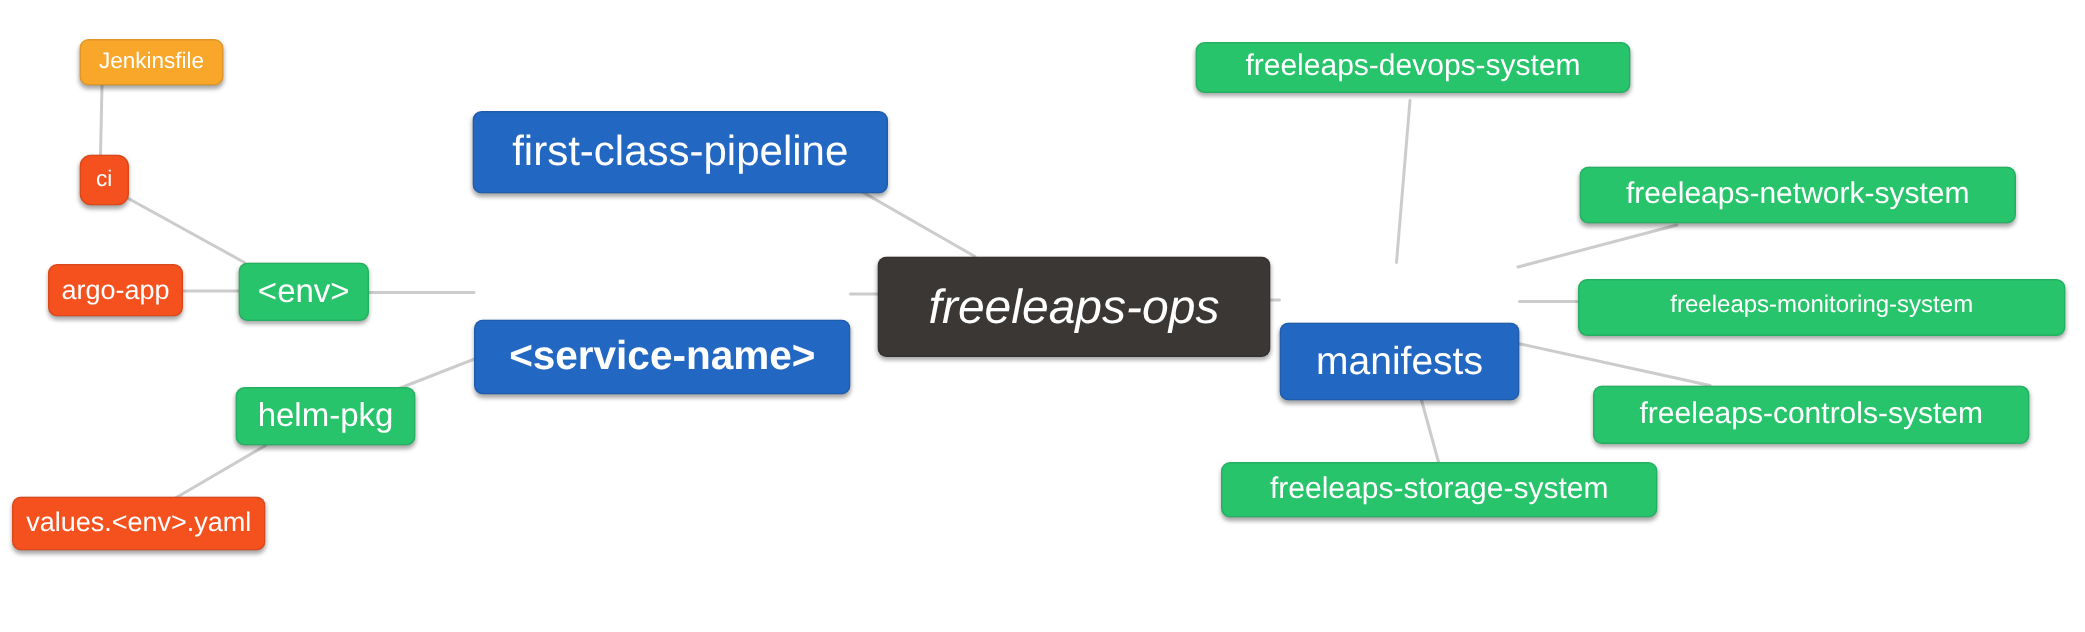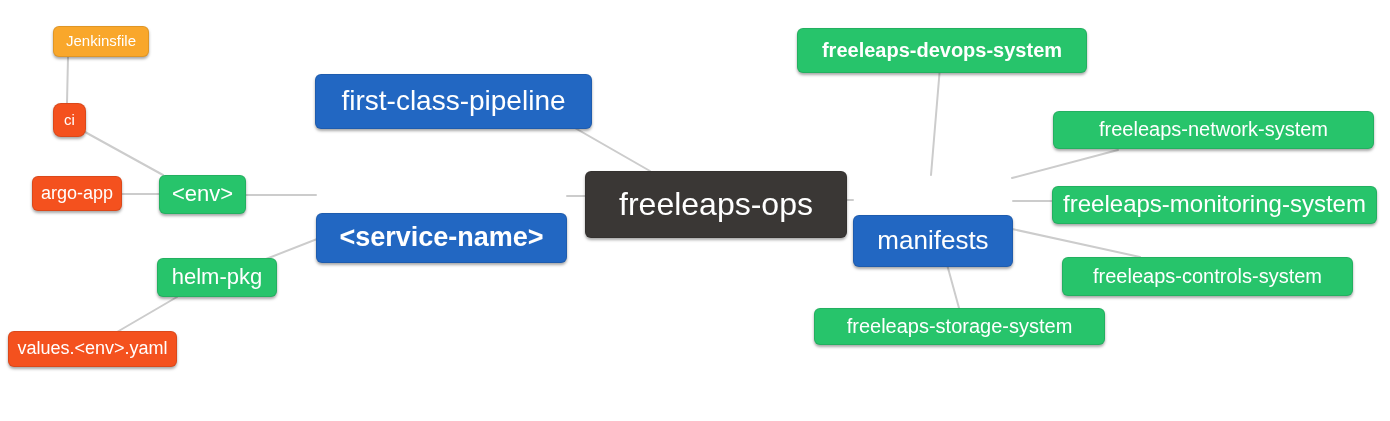--- a/index.html
+++ b/index.html
@@ -40,21 +40,21 @@
     box-shadow: 0 2px 3px rgba(0,0,0,0.35);
     white-space: nowrap;
     cursor: pointer;
     line-height: 1;
     padding-bottom: 2px;
   }
   .c-blue   { background: var(--c-blue,   #2267c2); margin-top: 41px; }
   .c-green  { background: var(--c-green,  #27c46b); }
   .c-red    { background: var(--c-red,    #f4511e); }
   .c-orange { background: var(--c-orange, #f9a72b); }
-  .c-dark   { background: var(--c-dark,   #3a3735); }
+  .c-dark   { background: var(--c-dark,   #3a3735); font-style: italic; }
 </style>
 </head>
 <body>
 
 <div class="canvas">
 
   <svg class="edges" viewBox="0 0 1390 421" xmlns="http://www.w3.org/2000/svg">
     <line x1="68" y1="57" x2="67" y2="103"></line>
     <line x1="85" y1="132" x2="163" y2="175"></line>
     <line x1="122" y1="194" x2="159" y2="194"></line>
@@ -84,23 +84,23 @@
   <div class="node c-blue" style="left:315px; top:33px;  width:277px; height:55px; font-size:28px;">first-class-pipeline</div>
 
   <div class="node c-green" style="left:145px; top:258px; width:120px; height:39px; font-size:22px;margin-left:12px;">helm-pkg</div>
 
   <div class="node c-red" style="left:8px;   top:331px; width:169px; height:36px; font-size:18px;">values.&lt;env&gt;.yaml</div>
 
   <div class="node c-dark" style="left:585px; top:171px; width:262px; height:67px; font-size:32px;">freeleaps-ops</div>
 
   <div class="node c-blue" style="left:853px; top:174px; width:160px; height:52px; font-size:26px;">manifests</div>
 
-  <div class="node c-green" style="left:797px; top:28px;  width:290px; height:45px; font-size:20px;font-weight:bold;">freeleaps-devops-system</div>
+  <div class="node c-green" style="left:797px; top:28px;  width:290px; height:34px; font-size:20px;">freeleaps-devops-system</div>
 
-  <div class="node c-green" style="left:1053px;top:111px; width:321px; height:38px; font-size:20px;">freeleaps-network-system</div>
+  <div class="node c-green" style="left:1053px;top:111px; width:291px; height:38px; font-size:20px;">freeleaps-network-system</div>
 
-  <div class="node c-green" style="left:1052px;top:186px; width:325px; height:38px; font-size:24px;">freeleaps-monitoring-system</div>
+  <div class="node c-green" style="left:1052px;top:186px; width:325px; height:38px; font-size:16px;">freeleaps-monitoring-system</div>
 
   <div class="node c-green" style="left:1062px;top:257px; width:291px; height:39px; font-size:20px;">freeleaps-controls-system</div>
 
   <div class="node c-green" style="left:814px; top:308px; width:291px; height:37px; font-size:20px;">freeleaps-storage-system</div>
 
 </div>
 
 </body></html>

